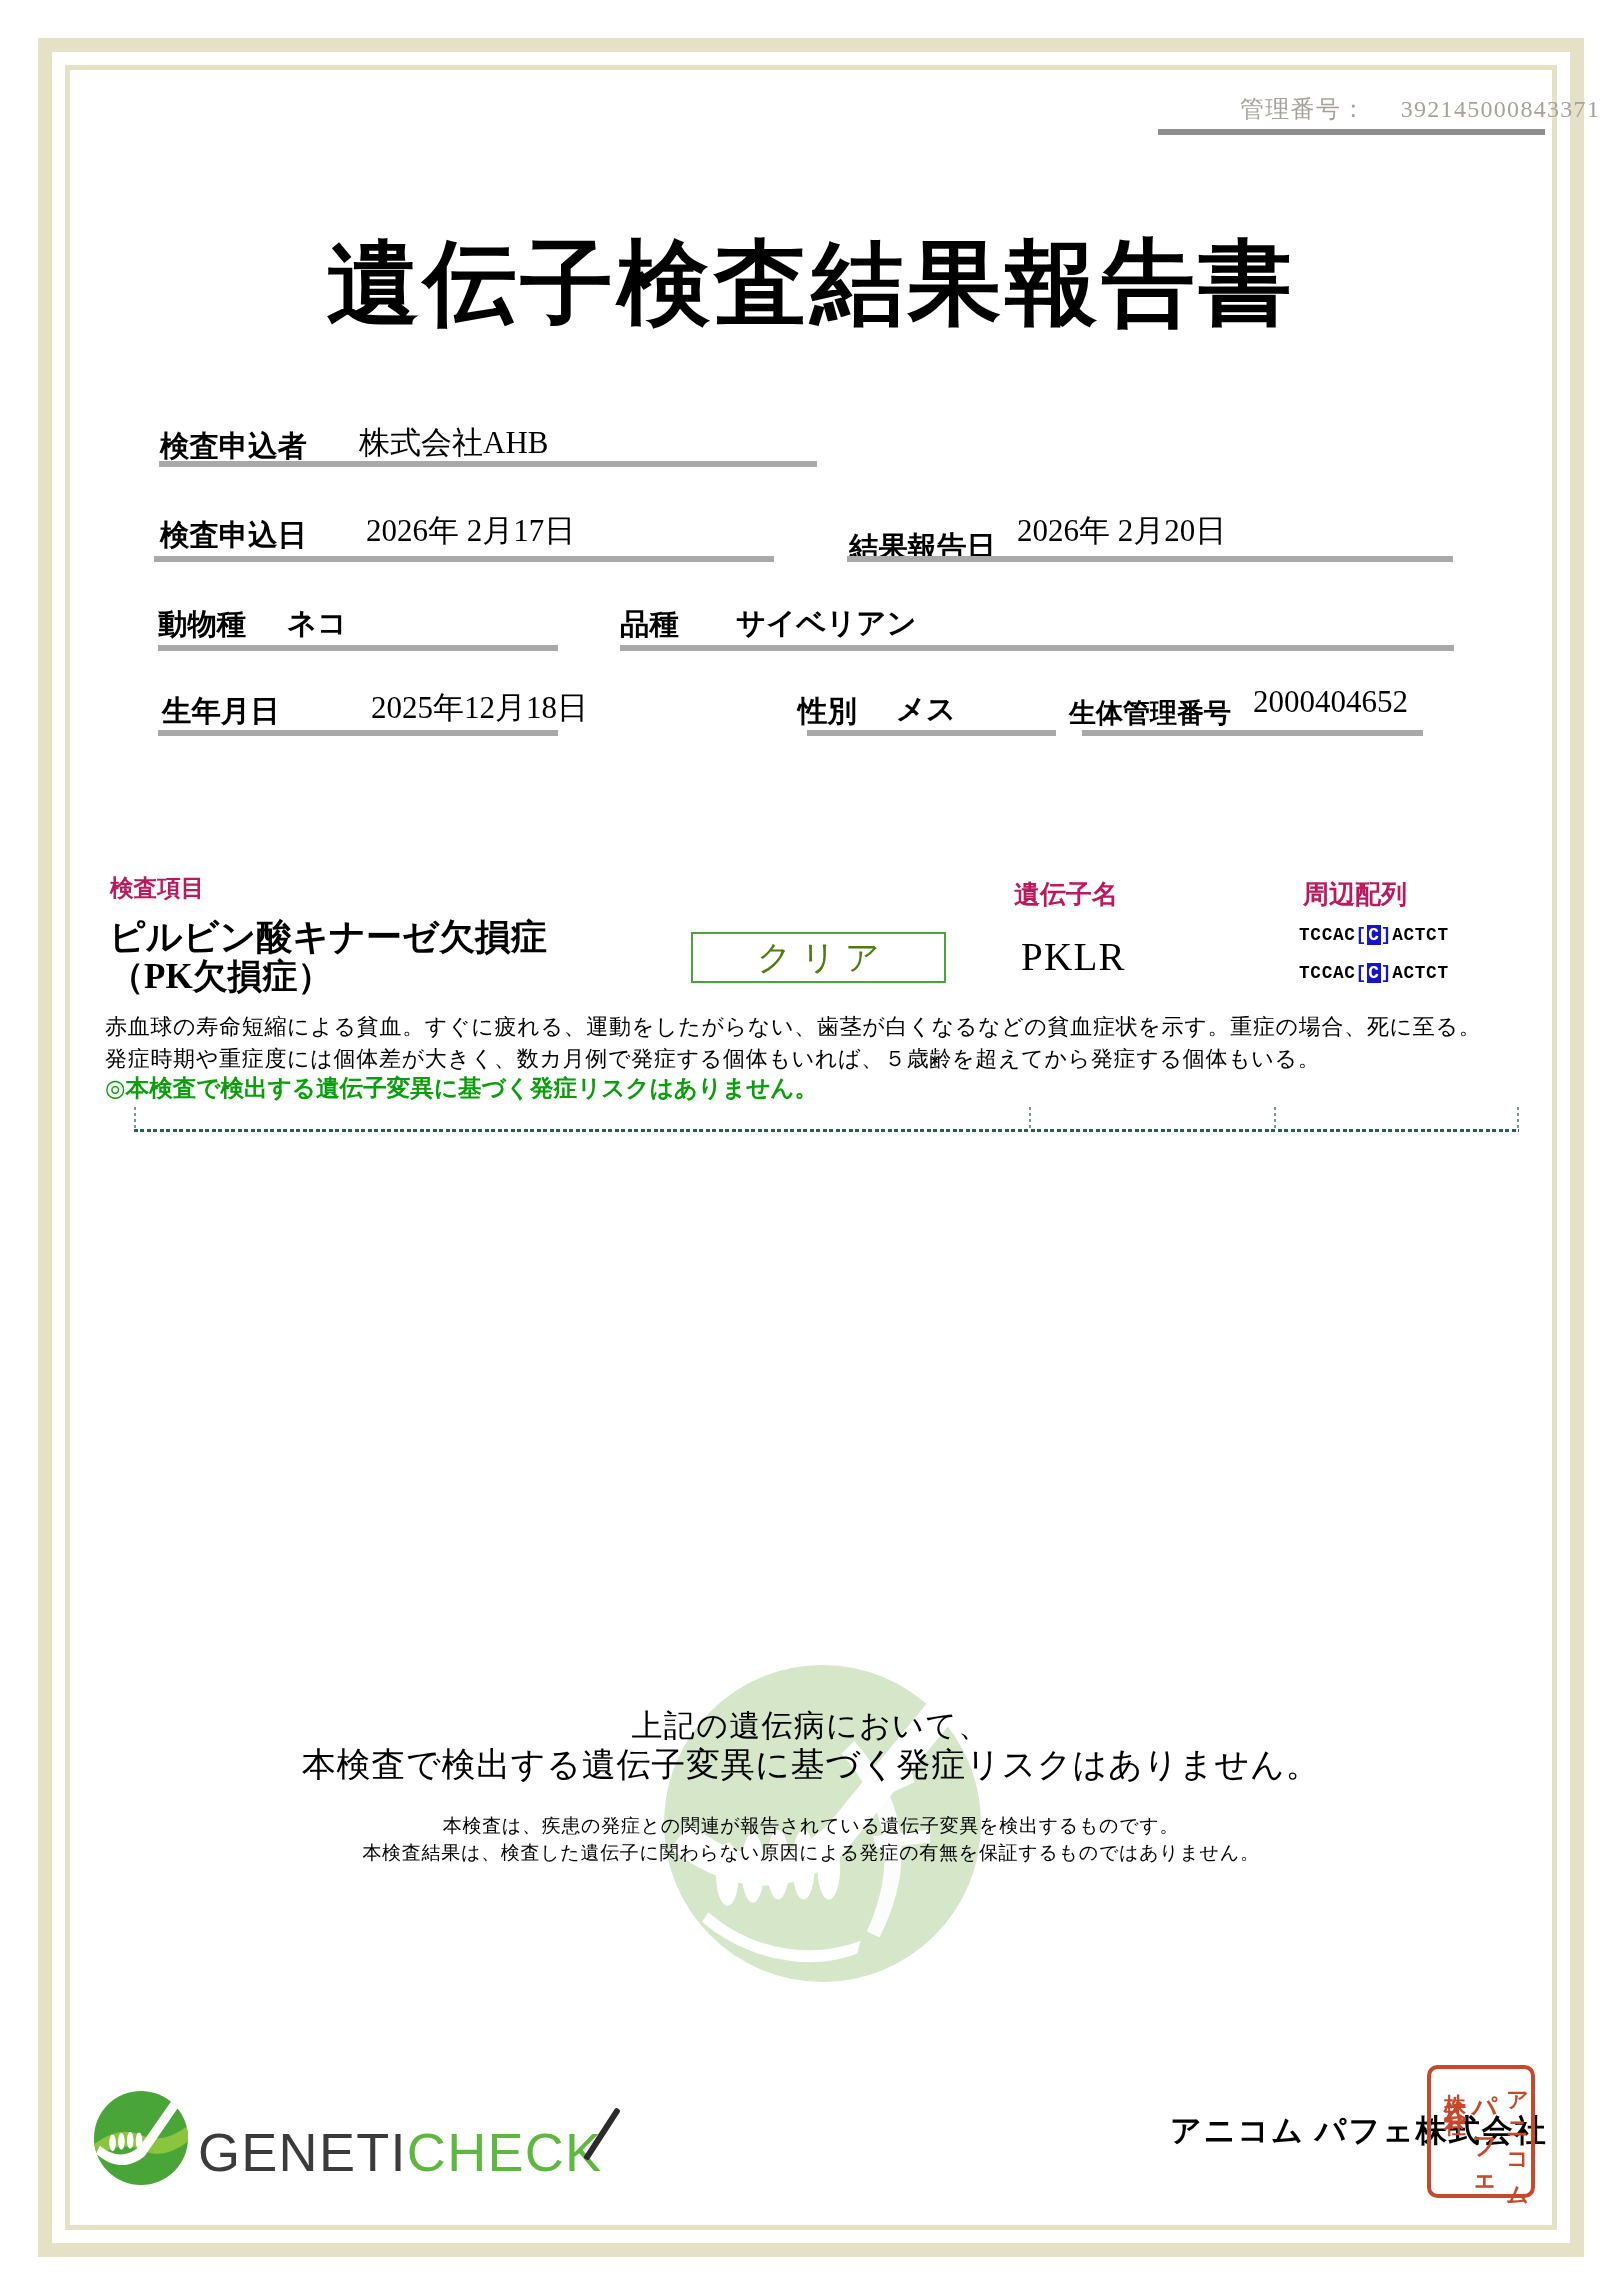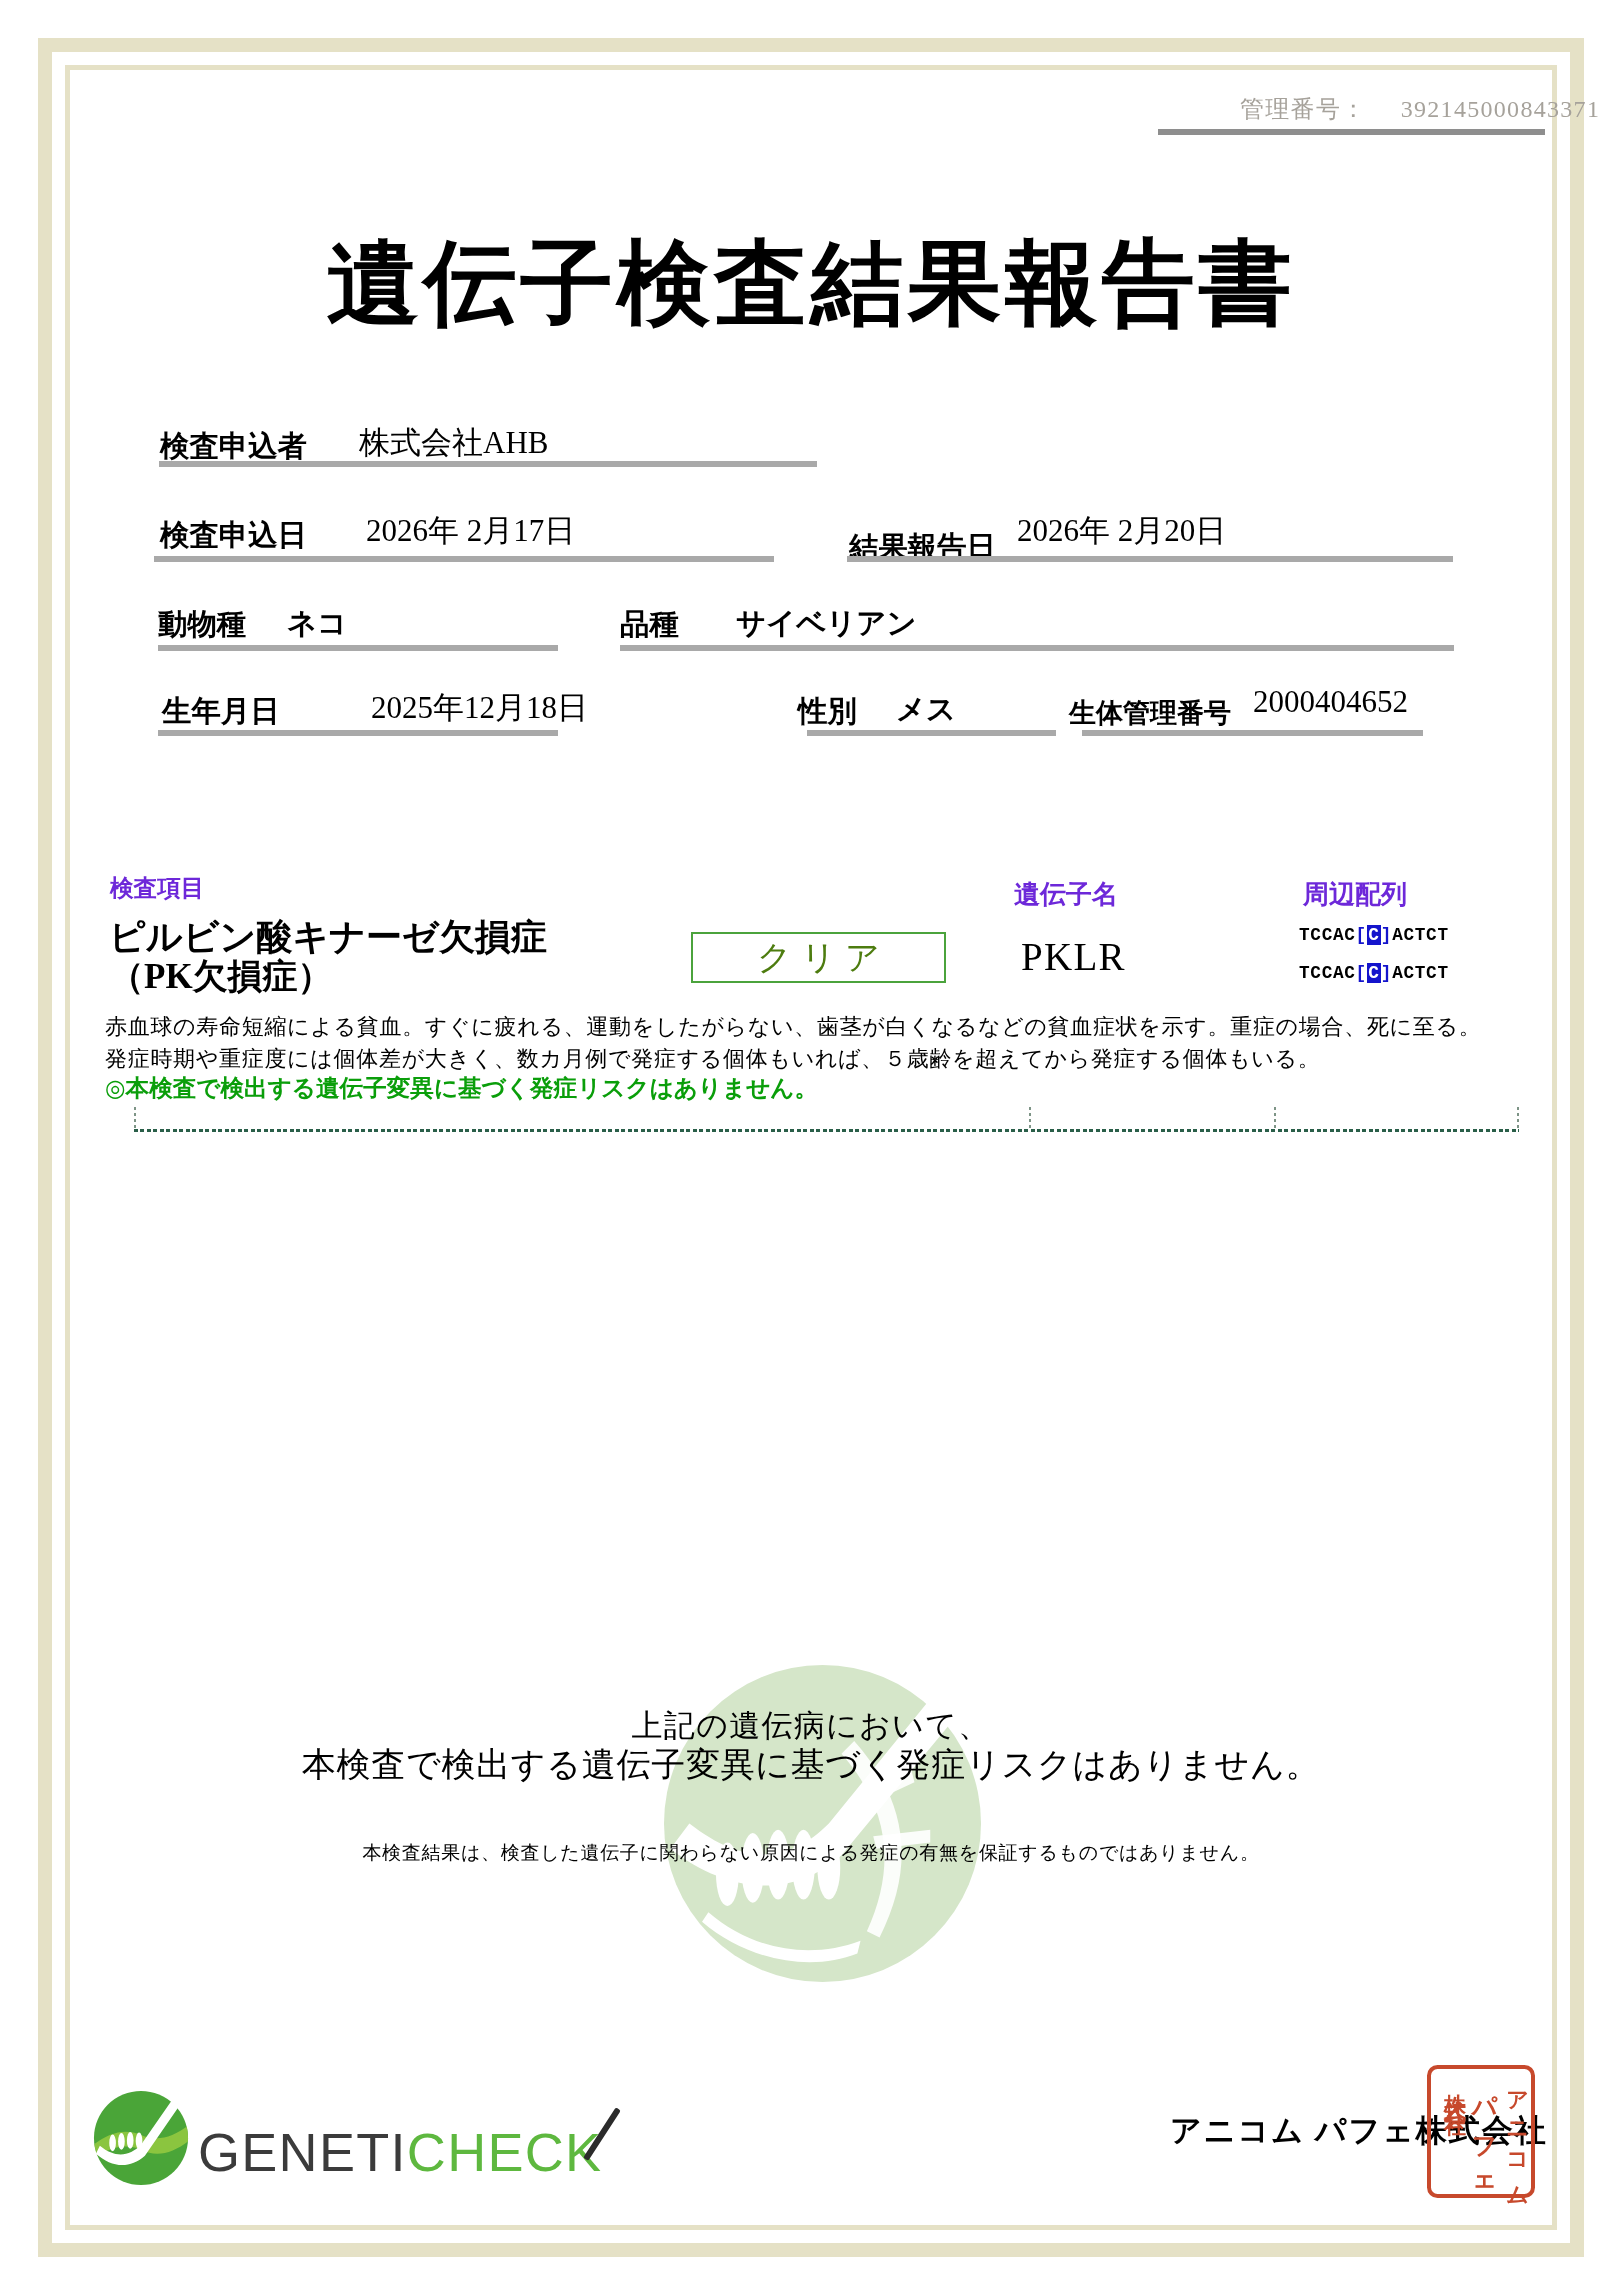--- a/index.html
+++ b/index.html
@@ -15,21 +15,21 @@
   
   .title{position:absolute;top:221px;left:0;width:100%;text-align:center;
          font-size:93px;font-weight:600;letter-spacing:3.9px;font-family:Liberation Mono, monospace;}
   
   .lbl{position:absolute;font-size:29.4px;font-weight:700;}
   .lbl-sm{position:absolute;font-size:27px;font-weight:700;}
   .val{position:absolute;font-size:31px;}
   .val-g{position:absolute;font-size:29.4px;font-weight:700;font-family:"Liberation Sans","DejaVu Sans",sans-serif;}
   .uline{position:absolute;height:5.9px;background:#a9a9a9;}
   
-  .sec-lbl{position:absolute;font-size:23.6px;font-weight:700;color:#6d28d9;}
+  .sec-lbl{position:absolute;font-size:23.6px;font-weight:700;color:#be185d;}
   .disease{position:absolute;font-size:36px;font-weight:700;}
   .disease2{position:absolute;font-size:35px;font-weight:700;}
   .result-box{position:absolute;left:691px;top:932px;width:251px;height:47px;border:2.6px solid #4ba33c;
               display:flex;align-items:center;justify-content:center;}
   .result-box span{font-size:34px;color:#4d7c0f;letter-spacing:9.2px;padding-left:9.2px;}
   .gene-name{position:absolute;font-size:39px;letter-spacing:1.3px;}
   .seq{position:absolute;font-family:"Liberation Mono","DejaVu Sans Mono",monospace;
        font-size:17.7px;font-weight:700;letter-spacing:0.7px;}
   .seq .br{color:#1414cc;}
   .seq .mut{background:#1414cc;color:#ffffff;padding:0 1.3px;}
@@ -148,20 +148,21 @@
     <ellipse cx="20" cy="66" rx="3.6" ry="10" fill="#ffffff"></ellipse>
     <ellipse cx="28" cy="64" rx="3.6" ry="11" fill="#ffffff"></ellipse>
     <ellipse cx="36" cy="63" rx="3.6" ry="11" fill="#ffffff"></ellipse>
     <ellipse cx="44" cy="63" rx="3.6" ry="11" fill="#ffffff"></ellipse>
     <ellipse cx="52" cy="64" rx="3.6" ry="10" fill="#ffffff"></ellipse>
     <path d="M14 78 C28 90 46 93 62 87 L61 91 C46 97 26 93 12 81 Z" fill="#ffffff"></path>
   </svg>
 
   <div class="sum1 nw">上記の遺伝病において、</div>
   <div class="sum2 nw">本検査で検出する遺伝子変異に基づく発症リスクはありません。</div>
+  <div class="disc nw" style="top:1813px;">本検査は、疾患の発症との関連が報告されている遺伝子変異を検出するものです。</div>
   <div class="disc nw" style="top:1840px;">本検査結果は、検査した遺伝子に関わらない原因による発症の有無を保証するものではありません。</div>
 
   <svg class="logo-mark" viewBox="0 0 100 100" aria-hidden="true">
     <defs>
         <clipPath id="cclip">
           <circle cx="50" cy="50" r="48"></circle>
         </clipPath>
       </defs>
     <circle cx="50" cy="50" r="48" fill="#4aa538"></circle>
     <path clip-path="url(#cclip)" d="M0 58 C18 44 34 40 50 47 C66 54 82 50 100 36 L100 52 C82 66 66 70 50 62 C34 55 18 59 0 72 Z" fill="#8bc53f"></path>

